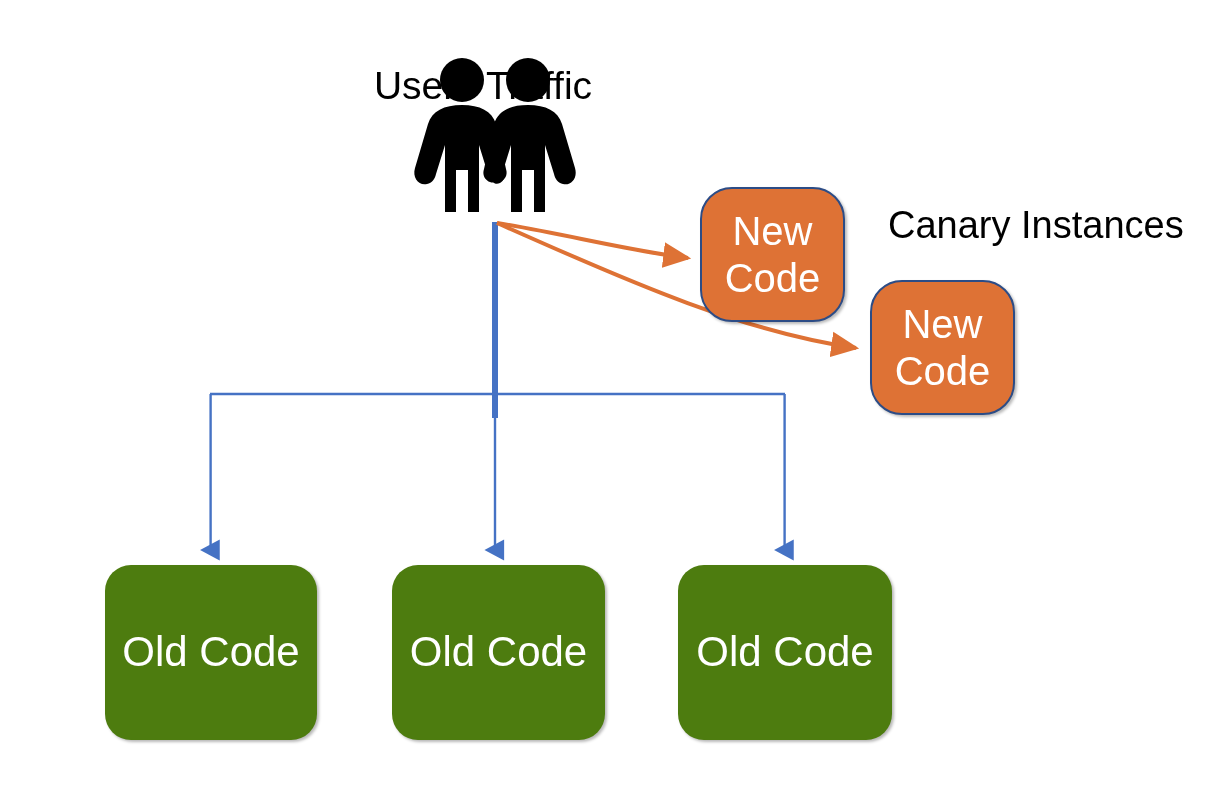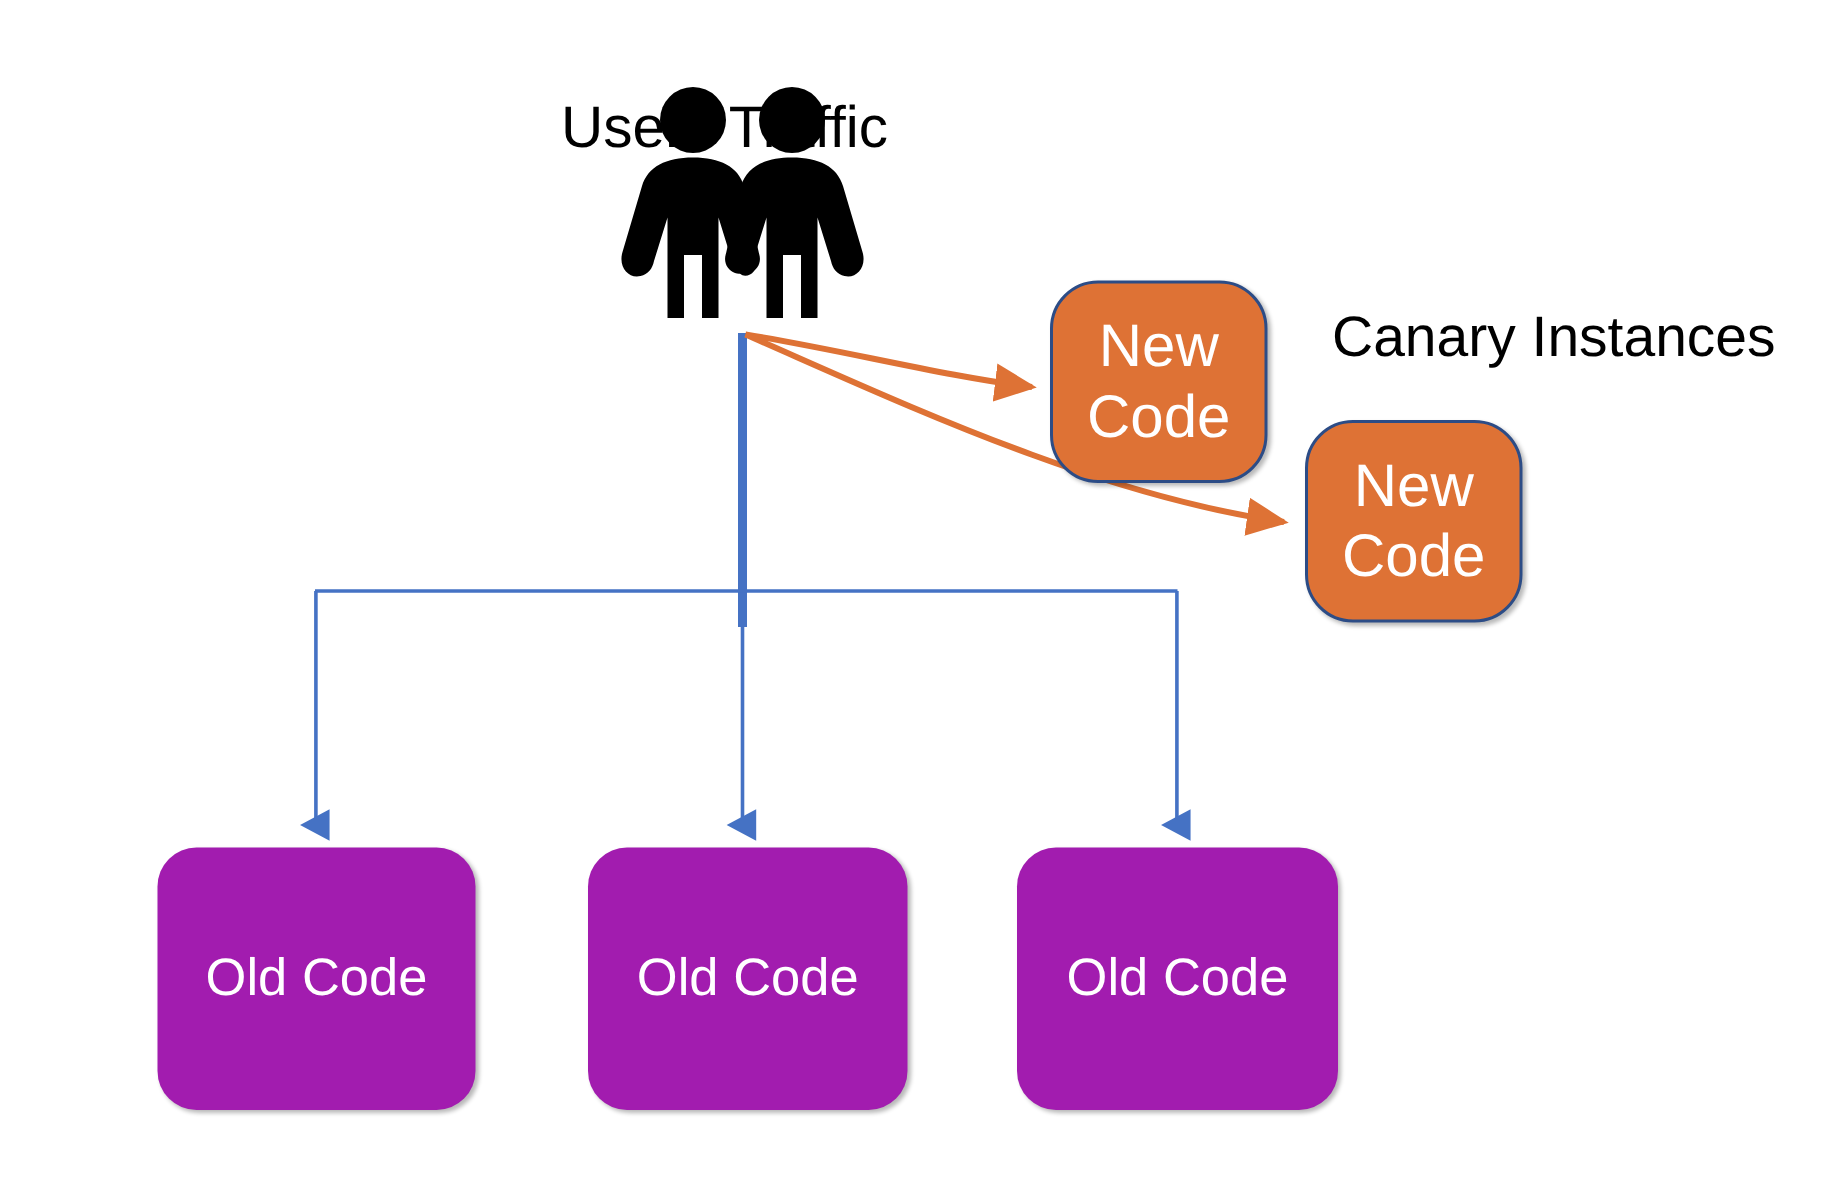--- a/index.html
+++ b/index.html
@@ -51,23 +51,23 @@
     display: flex;
     align-items: center;
     justify-content: center;
     text-align: center;
     color: #ffffff;
     font-family: "Liberation Sans", sans-serif;
     font-weight: 400;
     line-height: 1.16;
   }
   .node-box.old {
-    background: #a21caf;
+    background: #4d7c0f;
     border-radius: 26px;
-    font-size: 35px;
+    font-size: 42px;
     box-shadow: 2px 2px 3px rgba(0,0,0,0.28);
   }
   .node-box.new {
     background: #DE7235;
     border: 2.5px solid #2C4C86;
     border-radius: 32px;
     font-size: 40px;
     box-shadow: 2px 2px 3px rgba(0,0,0,0.28);
   }
   #old-code-1 { left: 105px; top: 565px; width: 212px; height: 175px; }

